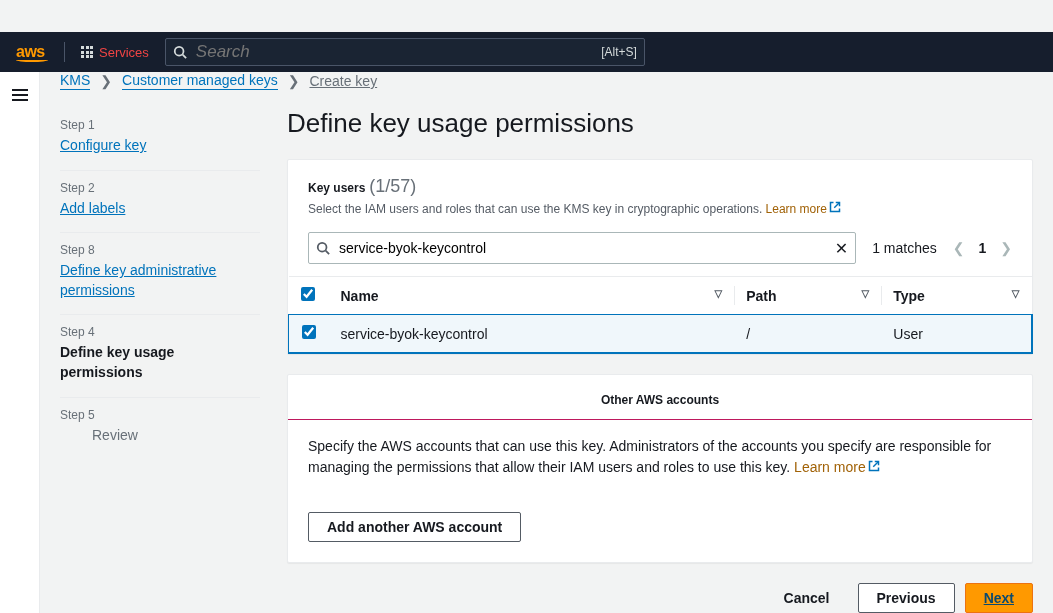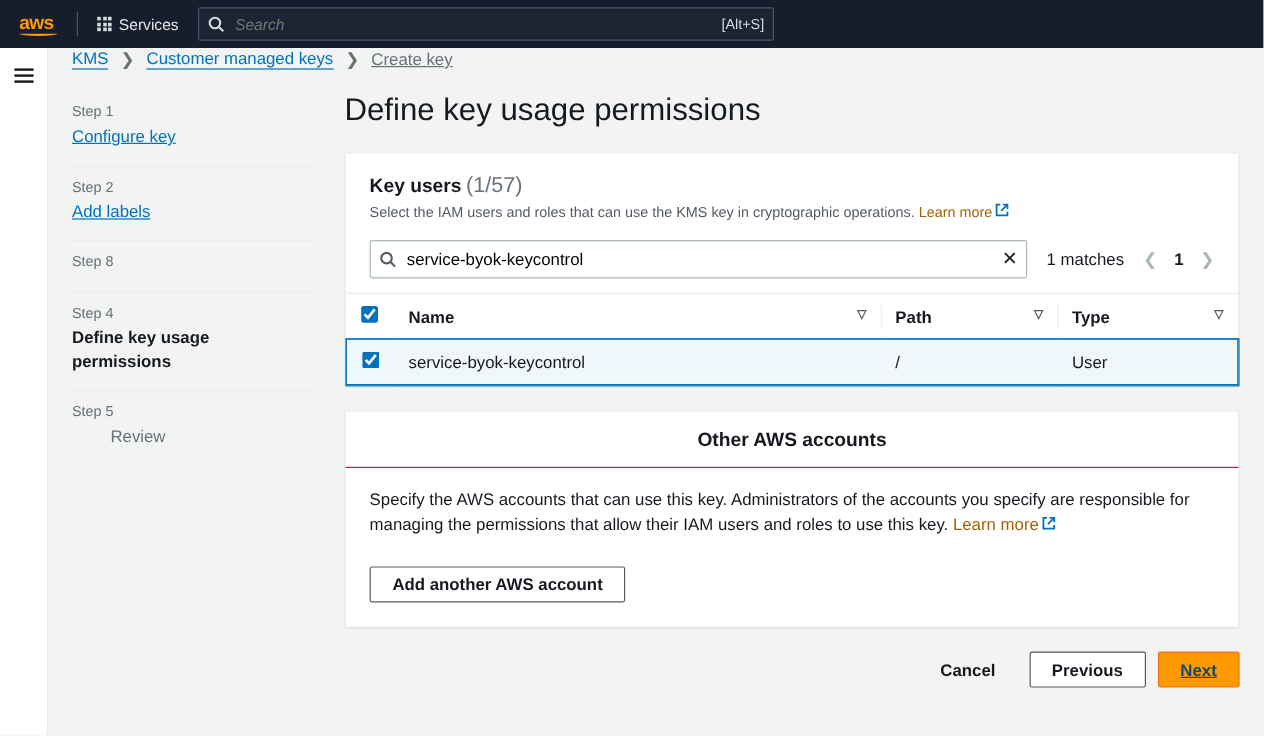--- a/index.html
+++ b/index.html
@@ -1,27 +1,27 @@
 <!DOCTYPE html>
 <html><head>
 <meta charset="utf-8">
 <style>
   * { box-sizing: border-box; margin: 0; padding: 0; }
   body { font-family: "Amazon Ember", "Helvetica Neue", Arial, sans-serif; font-size: 14px; color: #16191f; background: #f2f3f3; width: 1053px; height: 613px; overflow: hidden; }
   
   
-  .topnav { background: #161e2d; height: 40px; display: flex; align-items: center; padding: 4px 16px; gap: 16px; }
+  .topnav { background: #161e2d; height: 40px; display: flex; align-items: center; padding: 4px 16px; gap: 16px; margin-top: 32px; }
   .aws-logo { color: #ff9900; font-weight: bold; font-size: 16px; letter-spacing: -0.5px; }
   .aws-logo .smile { display:block; height:4px; width:32px; border-bottom:2px solid #ff9900; border-radius: 0 0 50% 50%; margin-top:-3px;}
   .divider-v { width:1px; height:20px; background:#4a5568; }
-  .services { color: #e5e5e5; display:flex; align-items:center; gap:6px; font-size:13px; cursor:pointer;}
+  .services { color: #ef4444; display:flex; align-items:center; gap:6px; font-size:13px; cursor:pointer;}
   .grid-icon { display:inline-grid; grid-template-columns:repeat(3,3px); grid-template-rows:repeat(3,3px); gap:1.5px;}
   .grid-icon span{background:#d5dbdb;}
   .search-wrap { flex:0 0 480px; position:relative; }
-  .search-input { width:100%; height:28px; background:#1a2433; border:1px solid #4a5568; border-radius:2px; color:#d5dbdb; padding:0 60px 0 30px; font-size:13px; font-style:italic;}
+  .search-input { width:100%; height:28px; background:#1a2433; border:1px solid #4a5568; border-radius:2px; color:#d5dbdb; padding:0 60px 0 30px; font-size:17px; font-style:italic;}
   .search-icon-left { position:absolute; left:8px; top:50%; transform:translateY(-50%); color:#d5dbdb; }
   .search-shortcut { position:absolute; right:8px; top:50%; transform:translateY(-50%); color:#d5dbdb; font-size:12px; font-style:normal;}
   
   
   .page { display:flex; height:calc(100% - 40px); }
   .leftgutter { width:40px; background:#fff; border-right:1px solid #e9ebed; display:flex; justify-content:center; padding-top:14px;}
   .hamburger{cursor:pointer;}
   .hamburger div{width:16px;height:2px;background:#16191f;margin:3px 0;}
   
   .main { flex:1; padding: 0 20px 20px 20px; overflow:auto; background:#f2f3f3;}
@@ -39,21 +39,21 @@
   .step-label { font-size:12px; color:#687078; margin-bottom:4px;}
   .step-title { font-size:14px; color:#0073bb; text-decoration:underline; cursor:pointer; line-height:1.4;}
   .step.active .step-title { color:#16191f; font-weight:bold; text-decoration:none; cursor:default;}
   .step.future .step-title { color:#687078; text-decoration:none; cursor:default;margin-left:32px;}
   
   .content { flex:1; }
   h1.page-title { font-size:26px; font-weight:400; margin-bottom:20px;}
   
   .panel { background:#fff; border:1px solid #e9ebed; border-radius:2px; margin-bottom:20px; box-shadow: 0 1px 1px rgba(0,0,0,0.05);}
   .panel-header { padding: 16px 20px 12px 20px; }
-  .panel-title { font-size:16px; font-weight:700; display:inline-block;}
+  .panel-title { font-size:12px; font-weight:700; display:inline-block;}
   .panel-count { font-size:18px; font-weight:400; color:#687078;}
   .panel-desc { font-size:12px; color:#545b64; margin-top:4px;}
   .learn-more { color:#a16207; text-decoration:none;}
   .ext-icon { display:inline-block; margin-left:2px; color:#0073bb;}
   
   .filter-row{ display:flex; align-items:center; gap:16px; padding: 4px 20px 12px 20px;}
   .filter-input-wrap{ flex:1; position:relative; }
   .filter-input{ width:100%; height:32px; border:1px solid #aab7b8; border-radius:2px; padding:0 32px 0 30px; font-size:14px;}
   .filter-input-wrap .mag{position:absolute; left:8px; top:50%; transform:translateY(-50%); color:#545b64;}
   .filter-input-wrap .clear{position:absolute; right:8px; top:50%; transform:translateY(-50%); color:#16191f; cursor:pointer; font-size:16px;}
@@ -141,20 +141,21 @@
         <div class="step">
           <div class="step-label">Step 1</div>
           <div class="step-title">Configure key</div>
         </div>
         <div class="step">
           <div class="step-label">Step 2</div>
           <div class="step-title">Add labels</div>
         </div>
         <div class="step">
           <div class="step-label">Step 8</div>
+          <div class="step-title">Define key administrative permissions</div>
         </div>
         <div class="step active">
           <div class="step-label">Step 4</div>
           <div class="step-title">Define key usage permissions</div>
         </div>
         <div class="step future">
           <div class="step-label">Step 5</div>
           <div class="step-title">Review</div>
         </div>
       </div>
@@ -217,21 +218,21 @@
           <div class="panel-header" style="border-bottom:1px solid #be185d;text-align:center;">
             <span class="panel-title">Other AWS accounts</span>
           </div>
           <div class="panel-body">
             <span>Specify the AWS accounts that can use this key. Administrators of the accounts you specify are responsible for managing the permissions that allow their IAM users and roles to use this key.</span>
             <a href="#" class="learn-more"><span>Learn more</span><span class="ext-icon"><svg width="12" height="12" viewBox="0 0 16 16" fill="none" stroke="currentColor" stroke-width="2" style="display:inline">
                     <path d="M6 2H2v12h12v-4"></path>
                     <path d="M9 2h5v5"></path>
                     <path d="M14 2L7 9"></path>
                   </svg></span></a>
-            <div style="margin-top:24px;text-decoration:underline;">
+            <div style="margin-top:34px;text-decoration:underline;">
               <button class="btn btn-outline">Add another AWS account</button>
             </div>
           </div>
         </div>
 
         <div class="footer-actions">
           <button class="btn btn-plain">Cancel</button>
           <button class="btn btn-outline">Previous</button>
           <button class="btn btn-primary">Next</button>
         </div>

